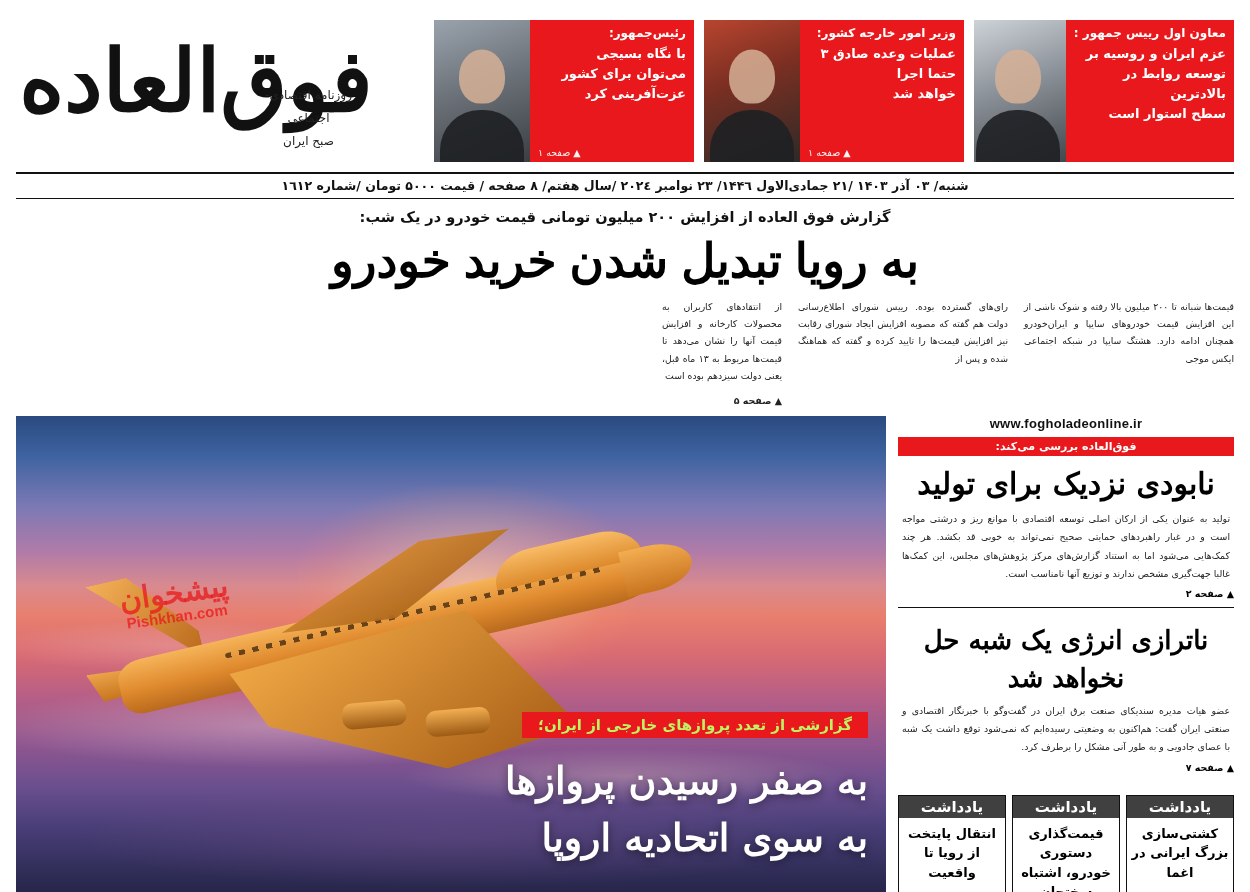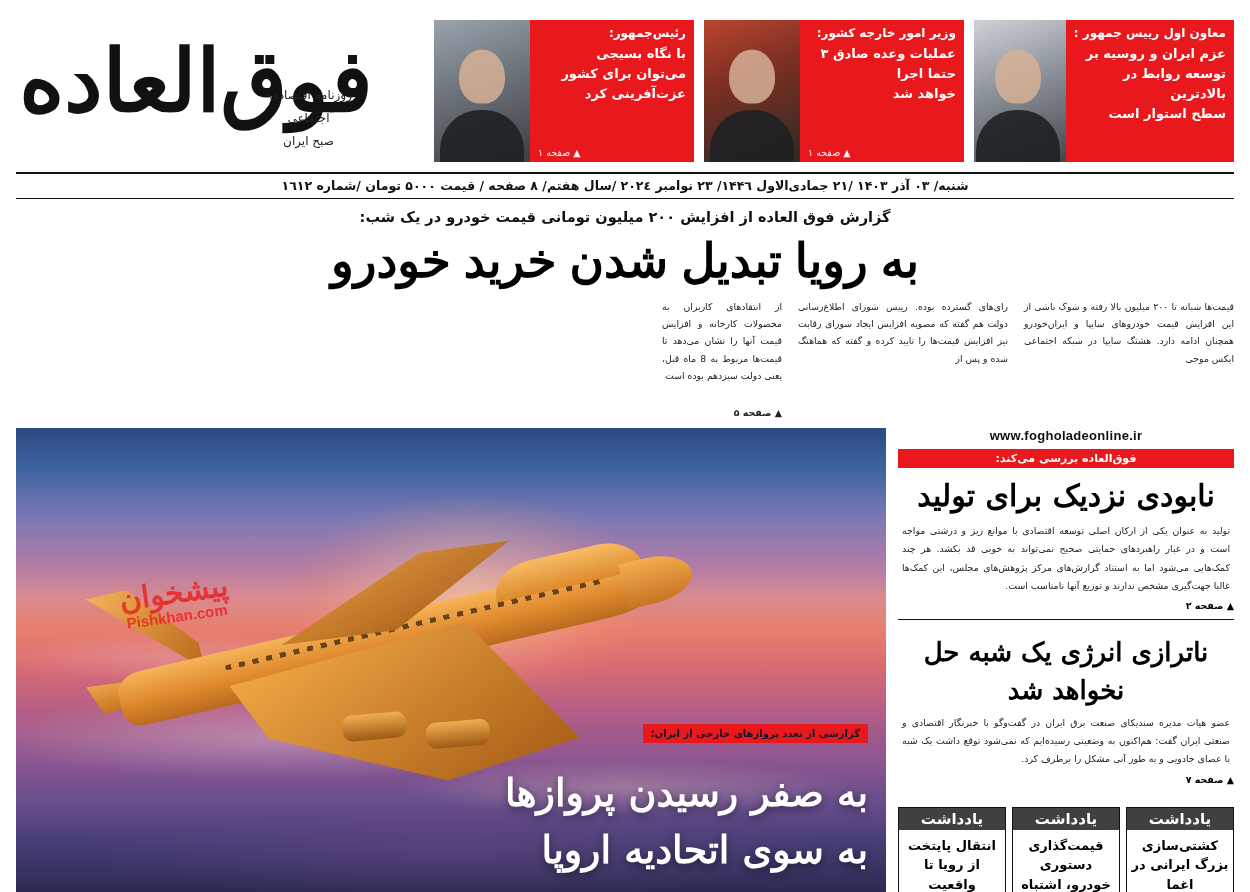--- a/index.html
+++ b/index.html
@@ -175,21 +175,21 @@
     font-size: 9.3px;
     line-height: 1.85;
     text-align: justify;
     color: #222;
   }
   .lead-col.narrow { width: 120px; }
   .lead-page-ref {
     text-align: right;
     font-size: 9.5px;
     font-weight: bold;
-    margin-top: 20px;
+    margin-top: 8px;
   }
 
   
   .main {
     display: flex;
     flex-direction: row;
     padding: 6px 16px 0 16px;
     gap: 12px;
     height: 520px;
   }
@@ -408,24 +408,24 @@
     width: 390px; height: 5px;
     background: repeating-linear-gradient(to right, rgba(60,35,10,0.75) 0 6px, rgba(0,0,0,0) 6px 14px);
     border-radius: 3px;
   }
 
   .photo-kicker {
     position: absolute;
     right: 18px;
     top: 296px;
     background: #e8181c;
-    color: #0f172a;
-    font-size: 10px;
-    font-weight: bold;
-    padding: 4px 8px;
+    color: #bef264;
+    font-size: 15px;
+    font-weight: bold;
+    padding: 4px 16px;
     z-index: 20;
   }
   .photo-title {
     position: absolute;
     right: 18px;
     top: 336px;
     width: 560px;
     text-align: right;
     color: #fff;
     font-family: "DejaVu Serif","Liberation Serif",serif;
@@ -496,21 +496,21 @@
 
 <div class="date-bar">شنبه/ ۰۳ آذر ۱۴۰۳ /۲۱ جمادی‌الاول ۱۴۴٦/ ۲۳ نوامبر ۲۰۲٤ /سال هفتم/ ۸ صفحه  /  قیمت ۵۰۰۰ تومان /شماره ۱٦۱۲</div>
 
 <div class="lead-kicker">گزارش فوق العاده از افزایش ۲۰۰ میلیون تومانی قیمت خودرو در یک شب:</div>
 <div class="lead-title">به رویا تبدیل شدن خرید خودرو</div>
 
 <div class="lead-cols">
   <div class="lead-col">قیمت‌ها شبانه تا ۲۰۰ میلیون بالا رفته و شوک ناشی از این افزایش قیمت خودروهای سایپا و ایران‌خودرو همچنان ادامه دارد. هشتگ سایپا در شبکه اجتماعی ایکس موجی</div>
   <div class="lead-col">رای‌های گسترده بوده. رییس شورای اطلاع‌رسانی دولت هم گفته که مصوبه افزایش ایجاد شورای رقابت نیز افزایش قیمت‌ها را تایید کرده و گفته که هماهنگ شده و پس از</div>
   <div class="lead-col narrow">
-    <span>از انتقادهای کاربران به محصولات کارخانه و افزایش قیمت آنها را نشان می‌دهد تا قیمت‌ها مربوط به 8 ماه قبل، یعنی دولت سیزدهم بوده است</span>
+    <span>از انتقادهای کاربران به محصولات کارخانه و افزایش قیمت آنها را نشان می‌دهد تا قیمت‌ها مربوط به ۱۳ ماه قبل، یعنی دولت سیزدهم بوده است</span>
     <div class="lead-page-ref">▲ صفحه ۵</div>
   </div>
 </div>
 
 <div class="main">
 
   <div class="sidebar">
 
     <div class="site-url">www.fogholadeonline.ir</div>
 

